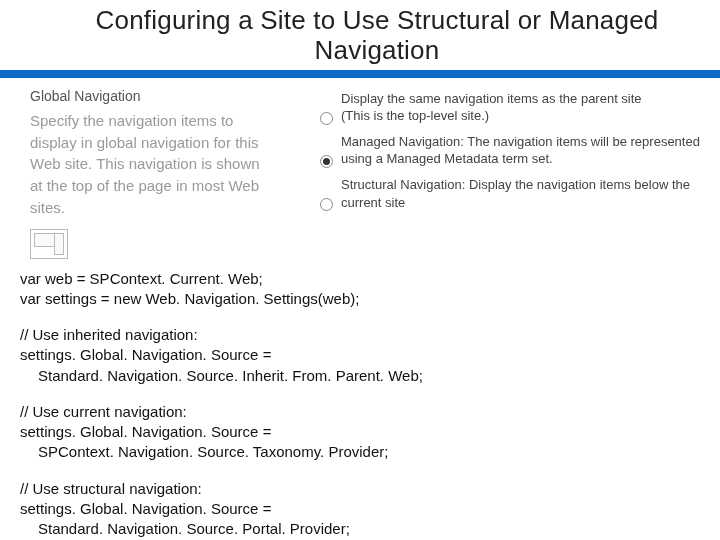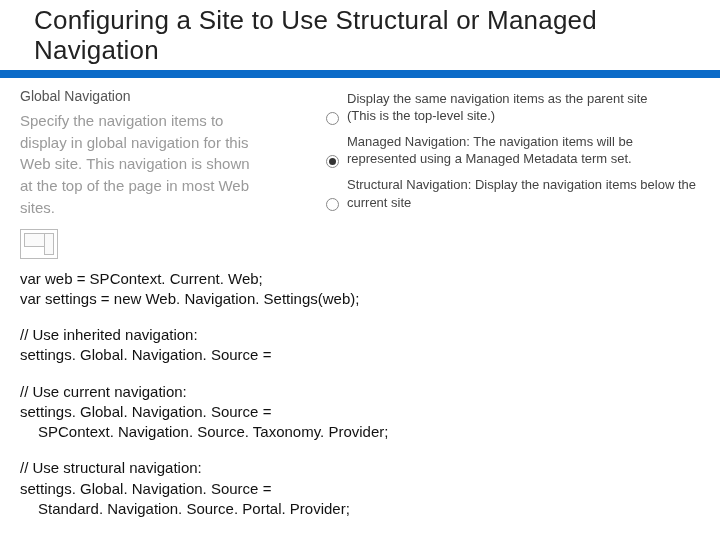--- a/index.html
+++ b/index.html
@@ -12,32 +12,34 @@
   }
   .title-wrap {
     padding: 6px 0 0 34px;
   }
   .title {
     font-size: 26px;
     font-weight: 300;
     color: #222;
     line-height: 1.15;
     letter-spacing: 0.2px;
+    text-align: center;
   }
   .title-underline {
     height: 8px;
     background: #0b6bc8;
     margin-top: 4px;
     margin-left: 0;
     width: 100%;
   }
   .settings-row {
     display: flex;
     padding: 10px 20px 6px 20px;
-    gap: 16px;
+    gap: 0;
+    margin-left: 10px;
   }
   .left-col {
     width: 290px;
     flex: none;
   }
   .section-title {
     color: #555;
     font-size: 14px;
     font-weight: 400;
     margin-bottom: 6px;
@@ -151,20 +153,21 @@
 </div>
 
 <div class="code-block">
   <div class="code-group">
     <div>var web = SPContext. Current. Web;</div>
     <div>var settings = new Web. Navigation. Settings(web);</div>
   </div>
   <div class="code-group">
     <div>// Use inherited navigation:</div>
     <div>settings. Global. Navigation. Source =</div>
+    <span class="indent">Standard. Navigation. Source. Inherit. From. Parent. Web;</span>
   </div>
   <div class="code-group">
     <div>// Use current navigation:</div>
     <div>settings. Global. Navigation. Source =</div>
     <span class="indent">SPContext. Navigation. Source. Taxonomy. Provider;</span>
   </div>
   <div class="code-group">
     <div>// Use structural navigation:</div>
     <div>settings. Global. Navigation. Source =</div>
     <span class="indent">Standard. Navigation. Source. Portal. Provider;</span>

